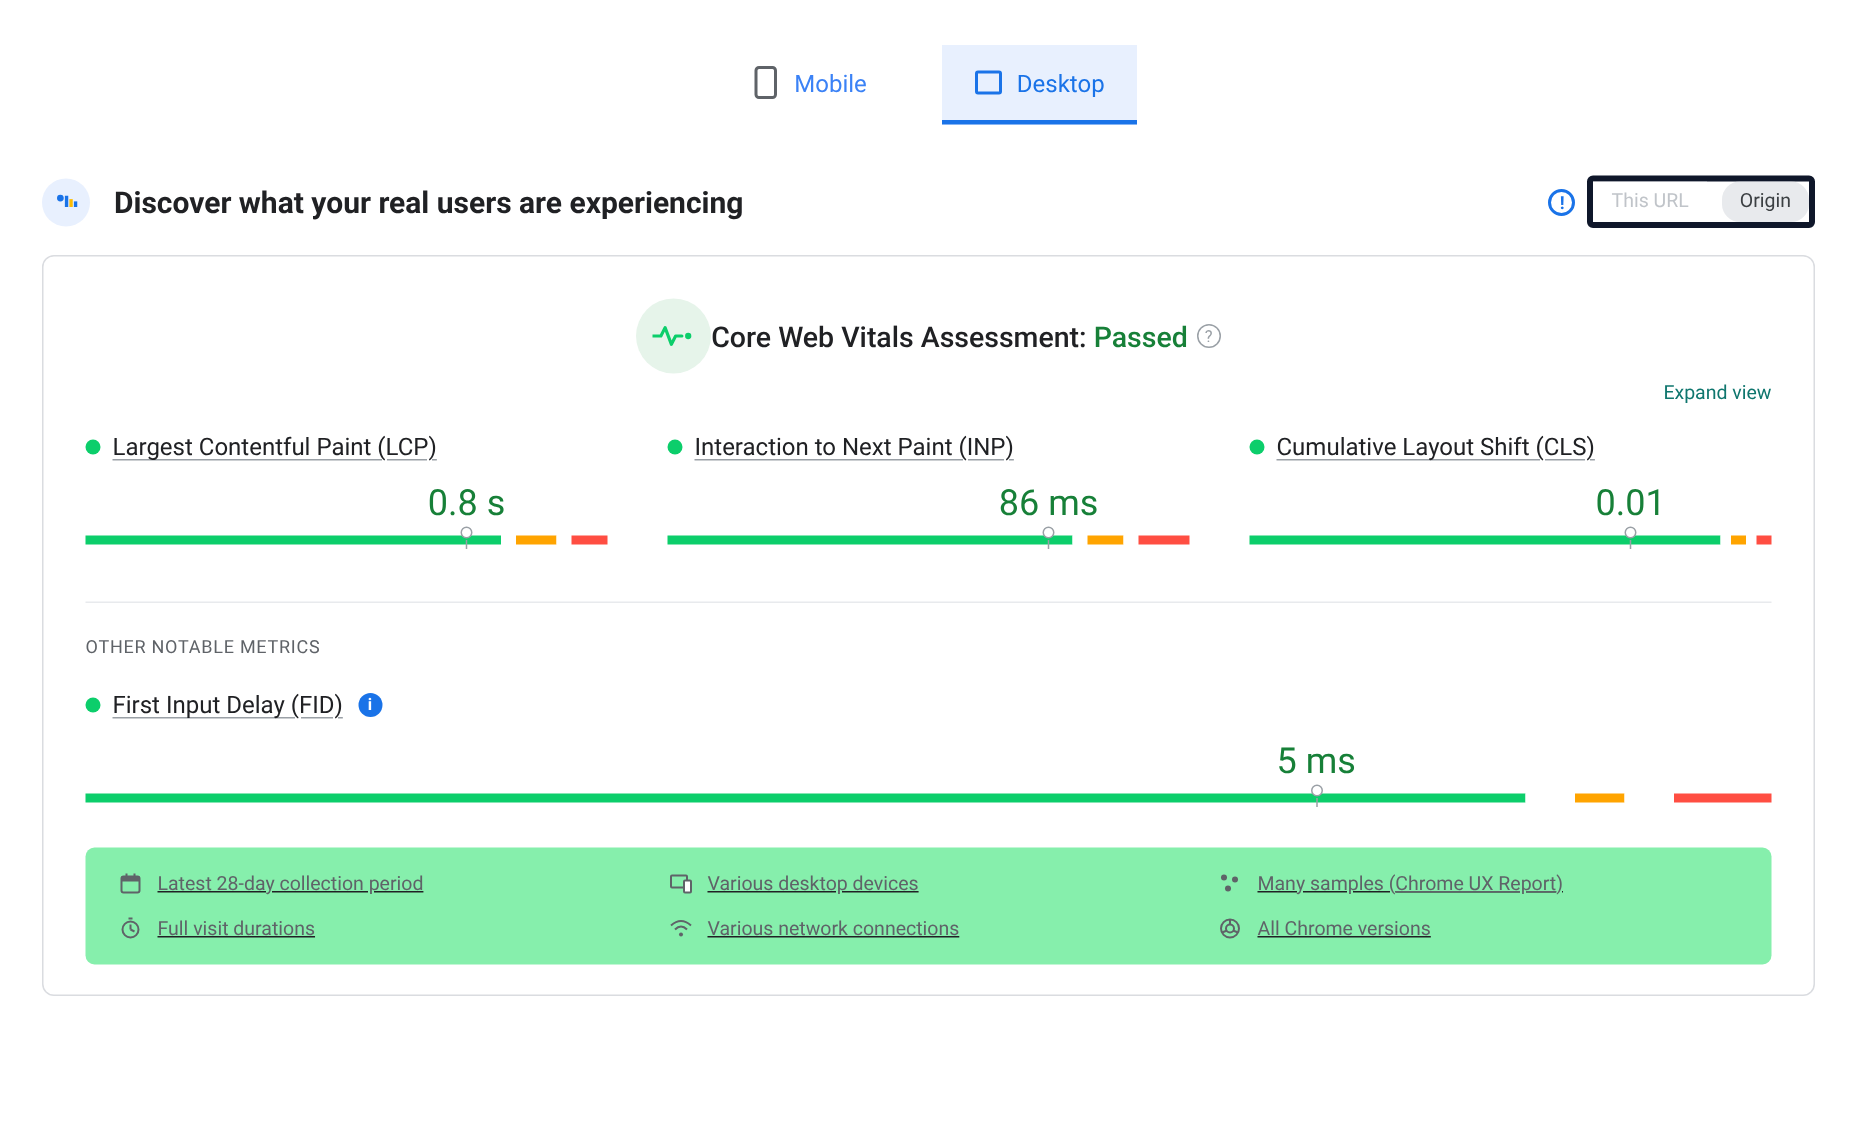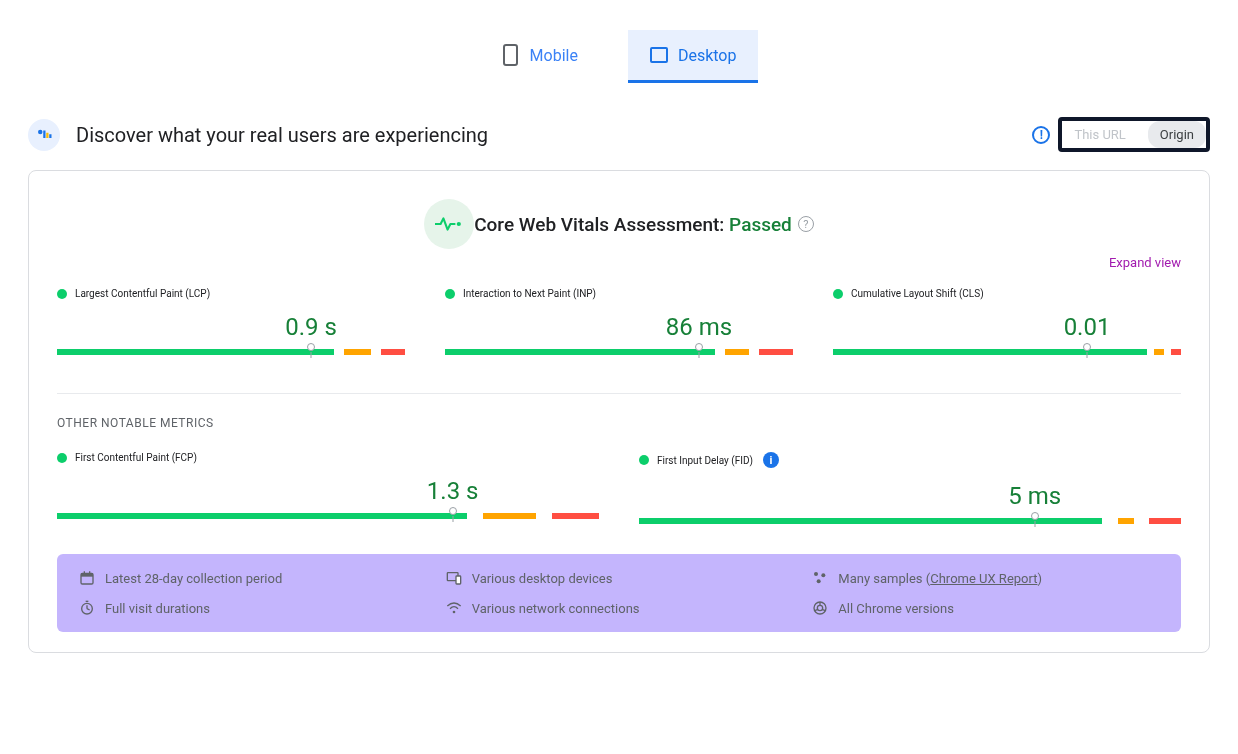--- a/index.html
+++ b/index.html
@@ -25,21 +25,21 @@
   .ico-desktop { width:22px; height:16px; border:2px solid #1a73e8; border-radius:2px; }
 
   
   .header-row { display:flex; align-items:center; margin-bottom:18px; }
   .users-icon {
     width:32px; height:32px; border-radius:50%;
     background:#e8f0fe; display:flex; align-items:center; justify-content:center;
     margin-right:16px;
   }
   .users-icon svg { width:18px; height:18px; }
-  .header-title { font-size:20px; font-weight:400; color:#202124; flex:1; }
+  .header-title { font-size:20px; font-weight:700; color:#202124; flex:1; }
   .info-dot {
     width:18px; height:18px; border-radius:50%; border:2px solid #1a73e8;
     color:#1a73e8; font-size:12px; font-weight:bold;
     display:flex; align-items:center; justify-content:center; margin-right:8px; cursor:pointer;
   }
   .toggle-group { display:flex; border:4px solid #0f172a; border-radius:4px; overflow:hidden;gap:10px; }
   .toggle-btn { padding:6px 12px; font-size:13px; color:#c0c4c9; background:#fff; cursor:pointer; }
   .toggle-btn.active { background:#e8eaed; color:#3c4043;border-radius:12px; }
 
   
@@ -50,28 +50,28 @@
     display:flex; align-items:center; justify-content:center;
   }
   .pulse-circle svg { width:28px; height:20px; }
   .assess-text { font-size:19px; font-weight:500; }
   .assess-text .status { color:#178038; }
   .help-q {
     width:16px; height:16px; border-radius:50%; border:1px solid #9aa0a6;
     color:#9aa0a6; font-size:11px; display:flex; align-items:center; justify-content:center;
     margin-left:6px; cursor:pointer;
   }
-  .expand { text-align:right; color:#a21caf; font-size:13px; margin-bottom:18px; cursor:pointer; }
+  .expand { text-align:right; color:#0f766e; font-size:13px; margin-bottom:18px; cursor:pointer; }
 
   .metrics { display:flex; gap:40px; }
   .metric { flex:1; }
   .m-head { display:flex; align-items:center; gap:8px; margin-bottom:14px; }
   .dot { width:10px; height:10px; border-radius:50%; background:#0cce6b; }
   .m-name {
-    font-size:10px; color:#202124; 
+    font-size:16px; color:#202124; text-decoration:underline;
     text-decoration-color:#9aa0a6; text-underline-offset:3px; cursor:pointer;
   }
   .m-value { font-size:24px; color:#178038; text-align:right; position:relative; height:28px; }
   .m-value span { position:absolute; transform:translateX(-50%); }
   .bar { position:relative; height:6px; margin-top:8px; display:flex; border-radius:1px; overflow:visible; }
   .seg { height:6px; }
   .seg.g { background:#0cce6b; }
   .seg.o { background:#ffa400; }
   .seg.r { background:#ff4e42; }
   .gap { width:3px; background:#fff; }
@@ -89,22 +89,22 @@
     font-size:11px; font-weight:bold; display:flex; align-items:center; justify-content:center;
     margin-left:2px; cursor:pointer;
   }
   .flask { color:#1a73e8; font-size:16px; margin-left:2px; }
 
   .divider { border:none; border-top:1px solid #e8eaed; margin:38px 0 22px; }
   .section-label { font-size:12px; letter-spacing:0.5px; color:#5f6368; margin-bottom:22px; }
 
   
   .footer-grid {
-    margin-top:30px; background:#c4b5fd; border-radius:6px; padding:16px 22px;
-    display:grid; grid-template-columns:1fr 1fr 1fr; row-gap:14px; column-gap:20px;
+    margin-top:30px; background:#86efac; border-radius:6px; padding:16px 22px;
+    display:grid; grid-template-columns:1fr 1fr 1fr; row-gap:14px; column-gap:20px;text-decoration:underline;
   }
   .f-item { display:flex; align-items:center; gap:10px; font-size:13px; color:#5f6368; }
   .f-item svg, .f-item .fi { width:16px; height:16px; flex-shrink:0; }
   .f-item a { color:#5f6368; text-decoration:underline; }
 </style>
 </head>
 <body>
 
 <div class="page">
 
@@ -158,21 +158,21 @@
 
     <div class="expand">Expand view</div>
 
     <div class="metrics">
         <div class="metric">
           <div class="m-head">
             <span class="dot"></span>
             <span class="m-name">Largest Contentful Paint (LCP)</span>
           </div>
           <div class="m-value">
-            <span style="left: 73%;">0.9 s</span>
+            <span style="left: 73%;">0.8 s</span>
           </div>
           <div class="bar">
             <div class="seg g" style="width: 82%;"></div>
             <div class="gap" style="width: 3%;"></div>
             <div class="seg o" style="width: 8%;"></div>
             <div class="gap" style="width: 3%;"></div>
             <div class="seg r" style="width: 7%;"></div>
             <div class="marker" style="left: 73%;"></div>
           </div>
         </div>
@@ -213,37 +213,20 @@
       </div>
 
     <hr class="divider">
 
     <div class="section-label">OTHER NOTABLE METRICS</div>
 
     <div class="metrics">
         <div class="metric">
           <div class="m-head">
             <span class="dot"></span>
-            <span class="m-name">First Contentful Paint (FCP)</span>
-          </div>
-          <div class="m-value">
-            <span style="left: 73%;">1.3 s</span>
-          </div>
-          <div class="bar">
-            <div class="seg g" style="width: 78%;"></div>
-            <div class="gap" style="width: 3%;"></div>
-            <div class="seg o" style="width: 10%;"></div>
-            <div class="gap" style="width: 3%;"></div>
-            <div class="seg r" style="width: 9%;"></div>
-            <div class="marker" style="left: 73%;"></div>
-          </div>
-        </div>
-        <div class="metric">
-          <div class="m-head">
-            <span class="dot"></span>
             <span class="m-name">First Input Delay (FID)</span>
             <span class="info-blue">i</span>
           </div>
           <div class="m-value">
             <span style="left: 73%;">5 ms</span>
           </div>
           <div class="bar">
             <div class="seg g" style="width: 88%;"></div>
             <div class="gap" style="width: 3%;"></div>
             <div class="seg o" style="width: 3%;"></div>

